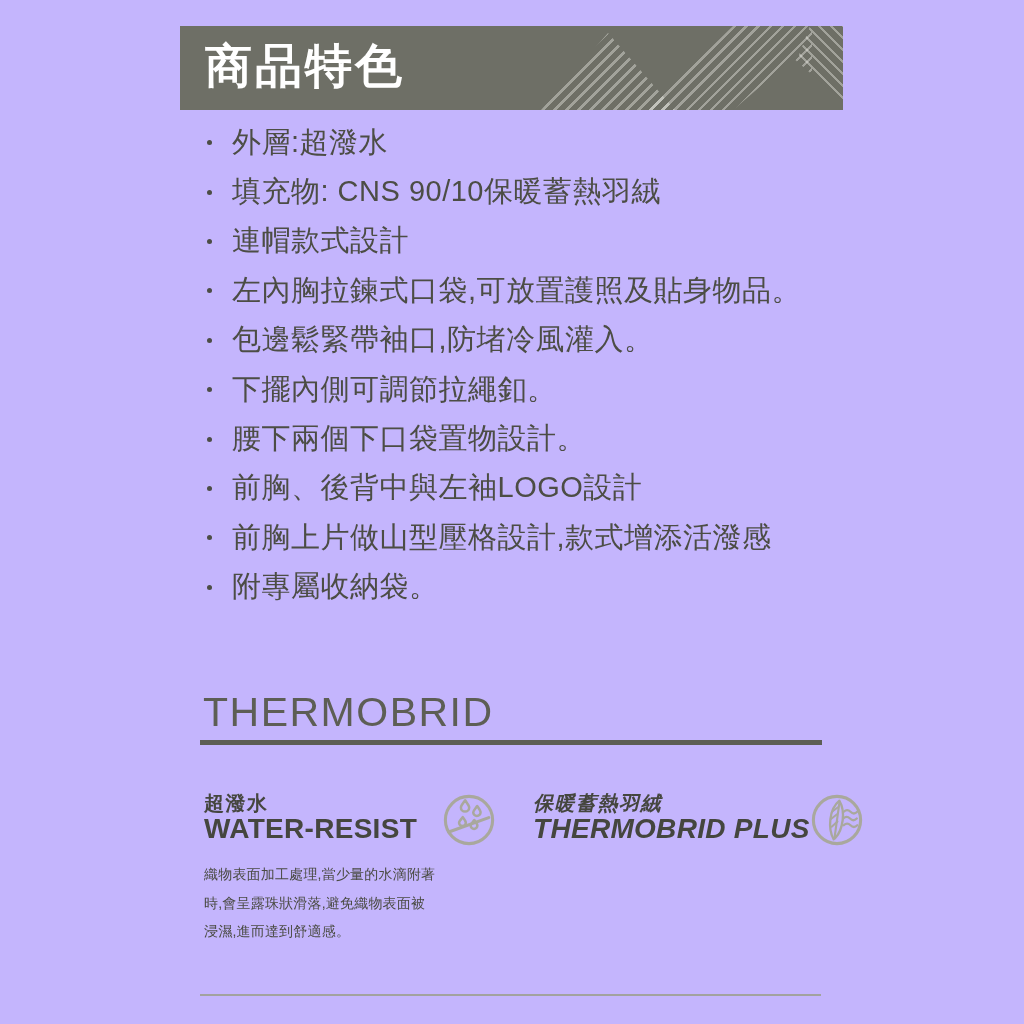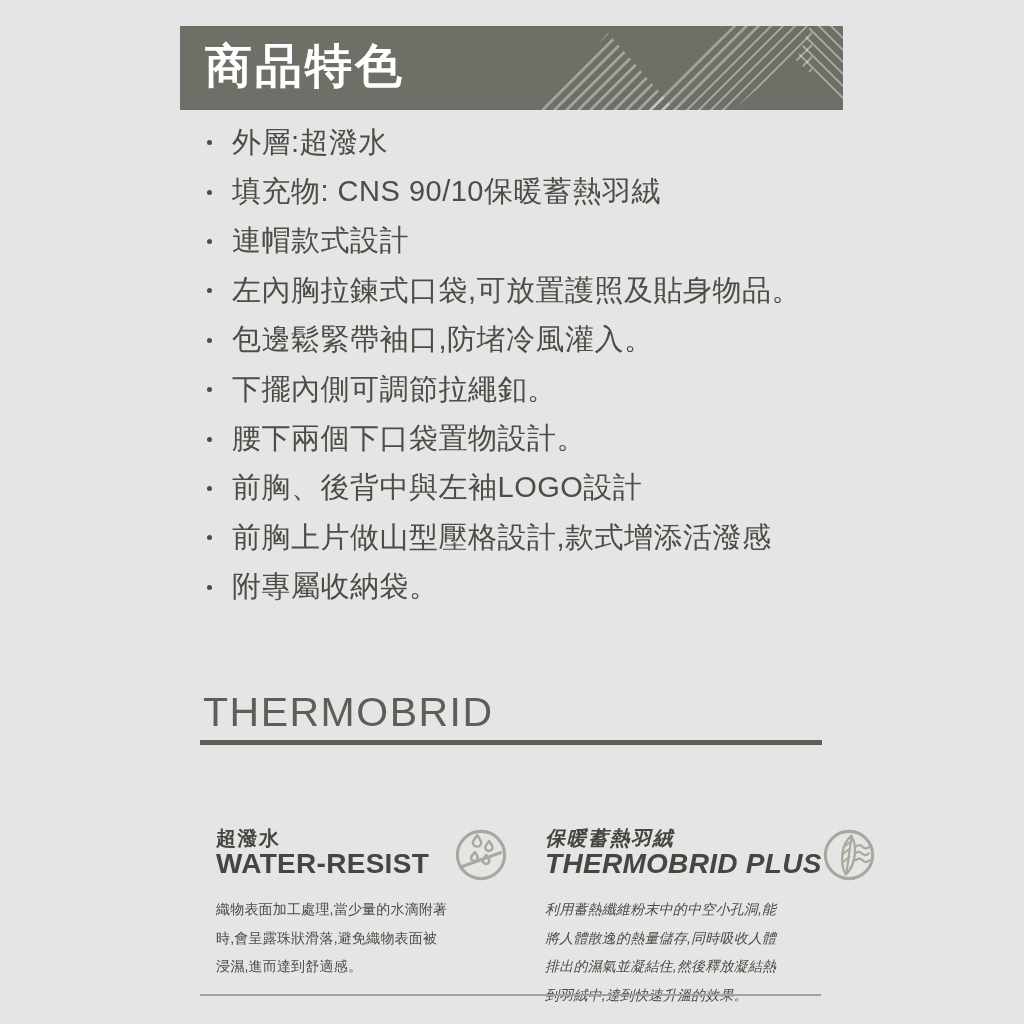--- a/index.html
+++ b/index.html
@@ -1,21 +1,21 @@
 <!DOCTYPE html>
 <html><head>
 <meta charset="utf-8">
 <style>
   html,body { margin:0; padding:0; }
   body {
     width:1024px; height:1024px; background:#ffffff;
     font-family:"Liberation Sans","DejaVu Sans",sans-serif;
     -webkit-font-smoothing:antialiased;
   }
-  .page { position:relative; width:1024px; height:1024px; overflow:hidden; background:#e5e5e5; }
+  .page { position:relative; width:1024px; height:1024px; overflow:hidden; background:#c4b5fd; }
 
   
   .banner {
     position:absolute; left:180px; top:26px; width:663px; height:84px;
     background:#6e6f66; overflow:hidden;
   }
   .banner .layer { position:absolute; inset:0; }
   .stripes-fwd  { background:repeating-linear-gradient(135deg, rgba(240,240,234,0.40) 0 2.5px, transparent 2.5px 8.5px); }
   .stripes-back { background:repeating-linear-gradient(45deg,  rgba(240,240,234,0.40) 0 2.5px, transparent 2.5px 8.5px); }
   .mtn-a { clip-path:polygon(428px 7px, 495px 84px, 361px 84px); }
@@ -42,21 +42,21 @@
     margin:0 20px 0 3px; flex:0 0 auto;
   }
 
   
   .functions-heading {
     position:absolute; left:203px; top:689px;
     font-size:41px; font-weight:400; color:#5d5e55; letter-spacing:1.5px;
   }
   .functions-rule { position:absolute; left:200px; top:740px; width:622px; height:5px; background:#5d5e55; }
 
-  .func-col { position:absolute; top:826px;margin-left:12px; }
+  .func-col { position:absolute; top:791px; }
   .func-col.left  { left:204px; width:300px; }
   .func-col.right { left:533px; width:302px;font-style:italic; }
   .func-header { display:flex; justify-content:space-between; align-items:flex-start; padding-right:8px; }
   .func-titles .zh { font-size:20px; font-weight:700; color:#45463f; letter-spacing:1.5px; line-height:25px; }
   .func-titles .en { font-size:28px; font-weight:700; color:#45463f; letter-spacing:0.3px; line-height:26px; white-space:nowrap; }
   .func-icon { width:54px; height:54px; flex:0 0 auto; margin-top:2px; }
   .func-desc {
     margin-top:13px; font-size:14px; line-height:28.6px; color:#4a4b43;
     letter-spacing:0.2px; white-space:pre-line;
   }
@@ -153,21 +153,17 @@
         <path stroke-width="2.4" d="M24.5,48 C18.5,37 19.5,17 30.5,8 C37,19 34.5,38 26,47 Z"></path>
         <path stroke-width="2.2" d="M25.5,46 L30.5,10"></path>
         <path stroke-width="2" d="M22.5,35 L28.5,29.5"></path>
         <path stroke-width="2" d="M21.8,27 L28,22"></path>
         <path stroke-width="2" d="M23.5,19 L29,14.8"></path>
         <path stroke-width="2.4" d="M35,19.5 q3.5,-3.5 7,0 q3.5,3.5 7,0"></path>
         <path stroke-width="2.4" d="M34.5,26.5 q3.5,-3.5 7,0 q3.5,3.5 7,0"></path>
         <path stroke-width="2.4" d="M35,33.5 q3.5,-3.5 7,0 q3.5,3.5 7,0"></path>
       </svg>
     </div>
-    <div class="func-desc">利用蓄熱纖維粉末中的中空小孔洞,能
-將人體散逸的熱量儲存,同時吸收人體
-排出的濕氣並凝結住,然後釋放凝結熱
-到羽絨中,達到快速升溫的效果。</div>
   </div>
 
   <div class="footer-line"></div>
 
 </div>
 
 </body></html>

